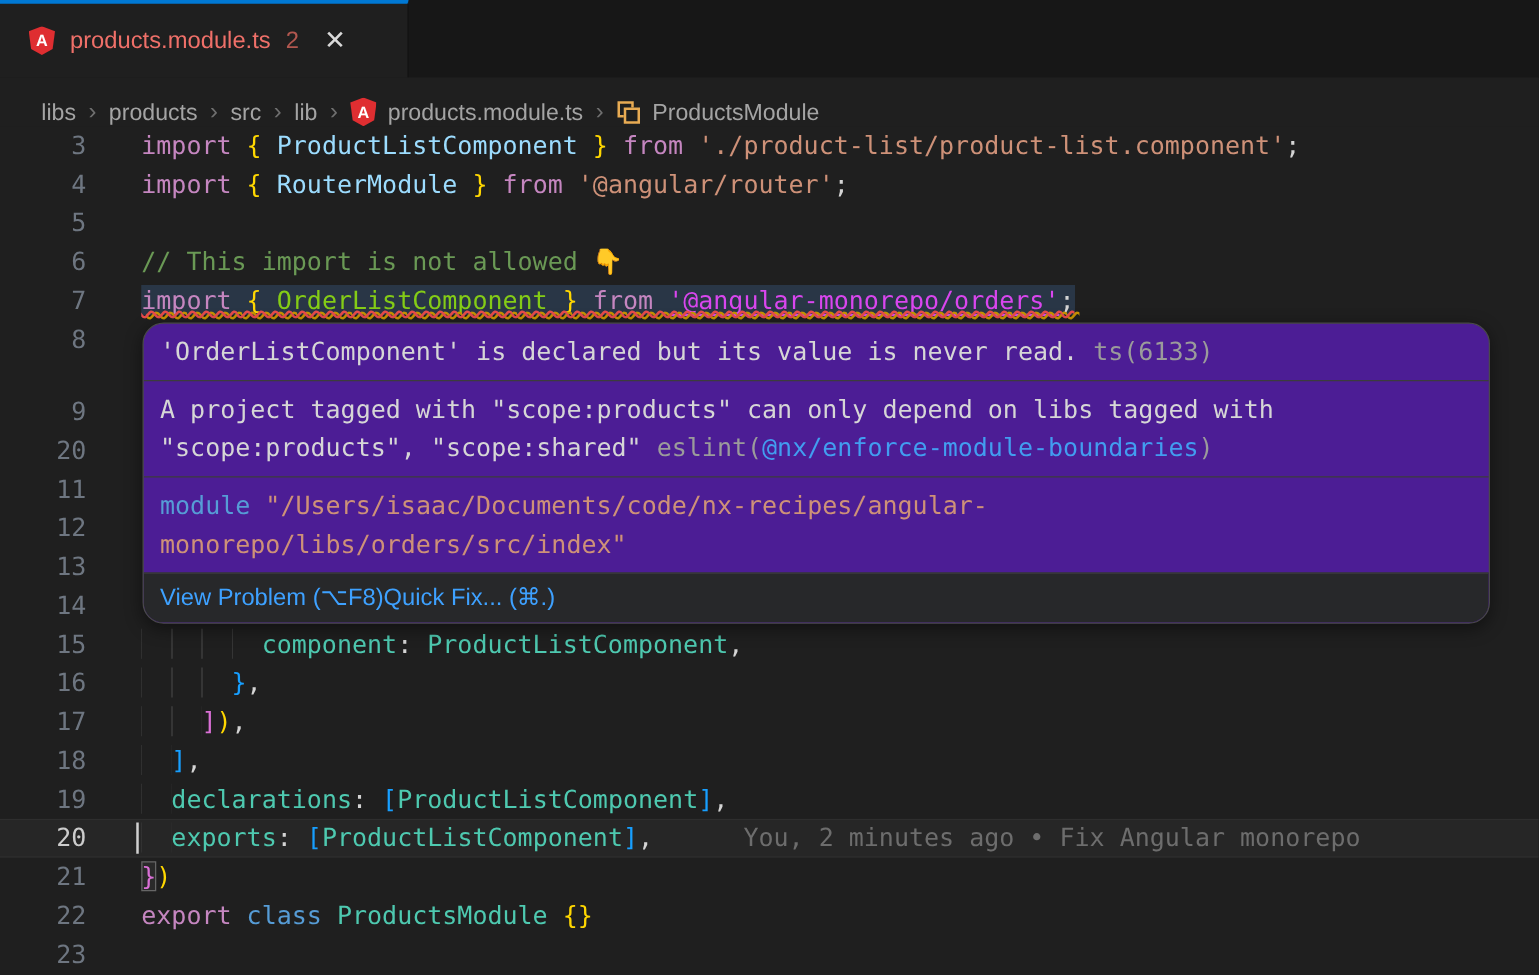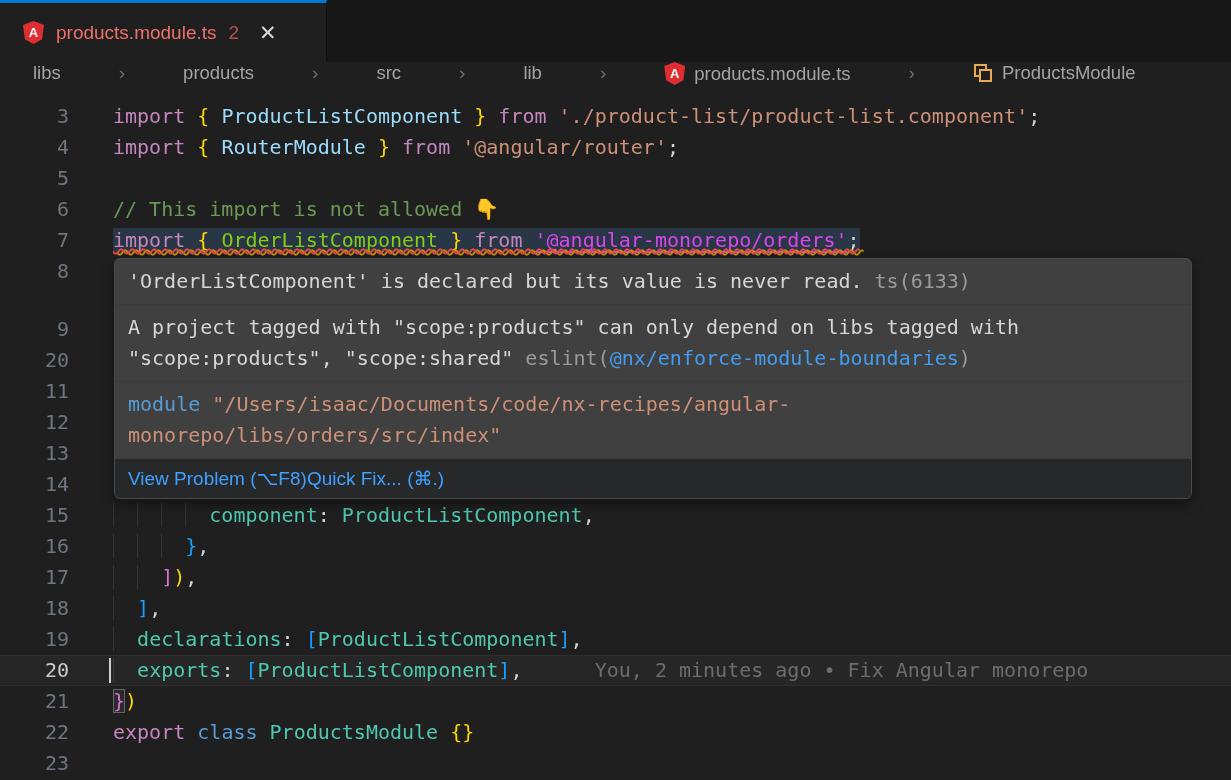--- a/index.html
+++ b/index.html
@@ -10,21 +10,21 @@
   .tabbar { position:absolute; top:0; left:0; width:1231px; height:62px; background:#171717; display:flex; }
   .tab { width:327px; height:62px; background:#1f1f1f; border-top:3px solid #0078d4; border-right:1px solid #101010;
          display:flex; align-items:center; padding-left:23px; gap:12px; cursor:pointer; }
   .tab-label { color:#ef7069; font-size:19px; }
   .tab-badge { color:#b2574f; font-size:19px; }
   .tab-close { color:#d9d9d9; font-size:21px; margin-left:8px; }
   .tab-rest { flex:1; background:#171717; }
 
   
   .breadcrumb { position:absolute; top:62px; left:0; width:1231px; height:39px; background:#1f1f1f;
-                display:flex; align-items:flex-start; padding-left:33px; font-size:18.5px; color:#a4a4a4;gap:48px; }
+                display:flex; align-items:flex-end; padding-left:33px; font-size:18.5px; color:#a4a4a4; }
   .crumb { display:flex; align-items:center; gap:9px; cursor:pointer; }
   .crumb-sep { color:#6f6f6f; font-size:19px; margin:0 10px; }
 
   
   .ng-icon { width:21px; height:23px; background:#df2e31;
              clip-path:polygon(50% 0,100% 17%,91% 79%,50% 100%,9% 79%,0 17%);
              color:#fff; font-weight:bold; font-size:13px; line-height:23px; text-align:center;
              display:inline-block; flex:none; }
   .class-icon { position:relative; width:20px; height:20px; display:inline-block; flex:none; }
   .class-icon::before { content:""; position:absolute; left:1px; top:1px; width:9px; height:9px; border:2px solid #e8ab53; }
@@ -58,22 +58,22 @@
   .hlspan { background:rgba(58,92,134,0.38); }
 
   .squig { position:absolute; left:0; top:0; line-height:31px; color:transparent; pointer-events:none;
            text-decoration-line:underline; text-decoration-style:wavy; text-decoration-thickness:2px; }
   .squig.sqr { text-decoration-color:#e84b4b; z-index:2; }
   .squig.sqo { left:4px; top:1px; text-decoration-color:#c79400; z-index:1; }
 
   .cursor { position:absolute; left:-4px; top:3px; width:2px; height:25px; background:#d0d0d0; }
 
   
-  .hover { position:absolute; top:258px; left:114px; width:1078px; background:#404040;
-           border:1px solid #4a4a4a; border-radius:6px; box-shadow:0 4px 14px rgba(0,0,0,0.45);
+  .hover { position:absolute; top:258px; left:114px; width:1078px; background:#4c1d95;
+           border:1px solid #4a4a4a; border-radius:17px; box-shadow:0 4px 14px rgba(0,0,0,0.45);
            z-index:5; font-family:"DejaVu Sans Mono","Liberation Mono", monospace; font-size:20px; color:#d6d6d6;
            overflow:hidden; }
   .hsec { padding:7px 13px; line-height:31px; white-space:pre-wrap; }
   .hsec + .hsec { border-top:1px solid #3c3c3d; }
   .hmain { color:#d6d6d6; }
   .hdim { color:#9b9b9b; }
   .hlink { color:#429df0; cursor:pointer; }
   .hkw { color:#569cd6; }
   .hstr { color:#ce9178; }
   .hactions { border-top:1px solid #3c3c3d; background:#27282a; padding:4px 13px; line-height:31px;

